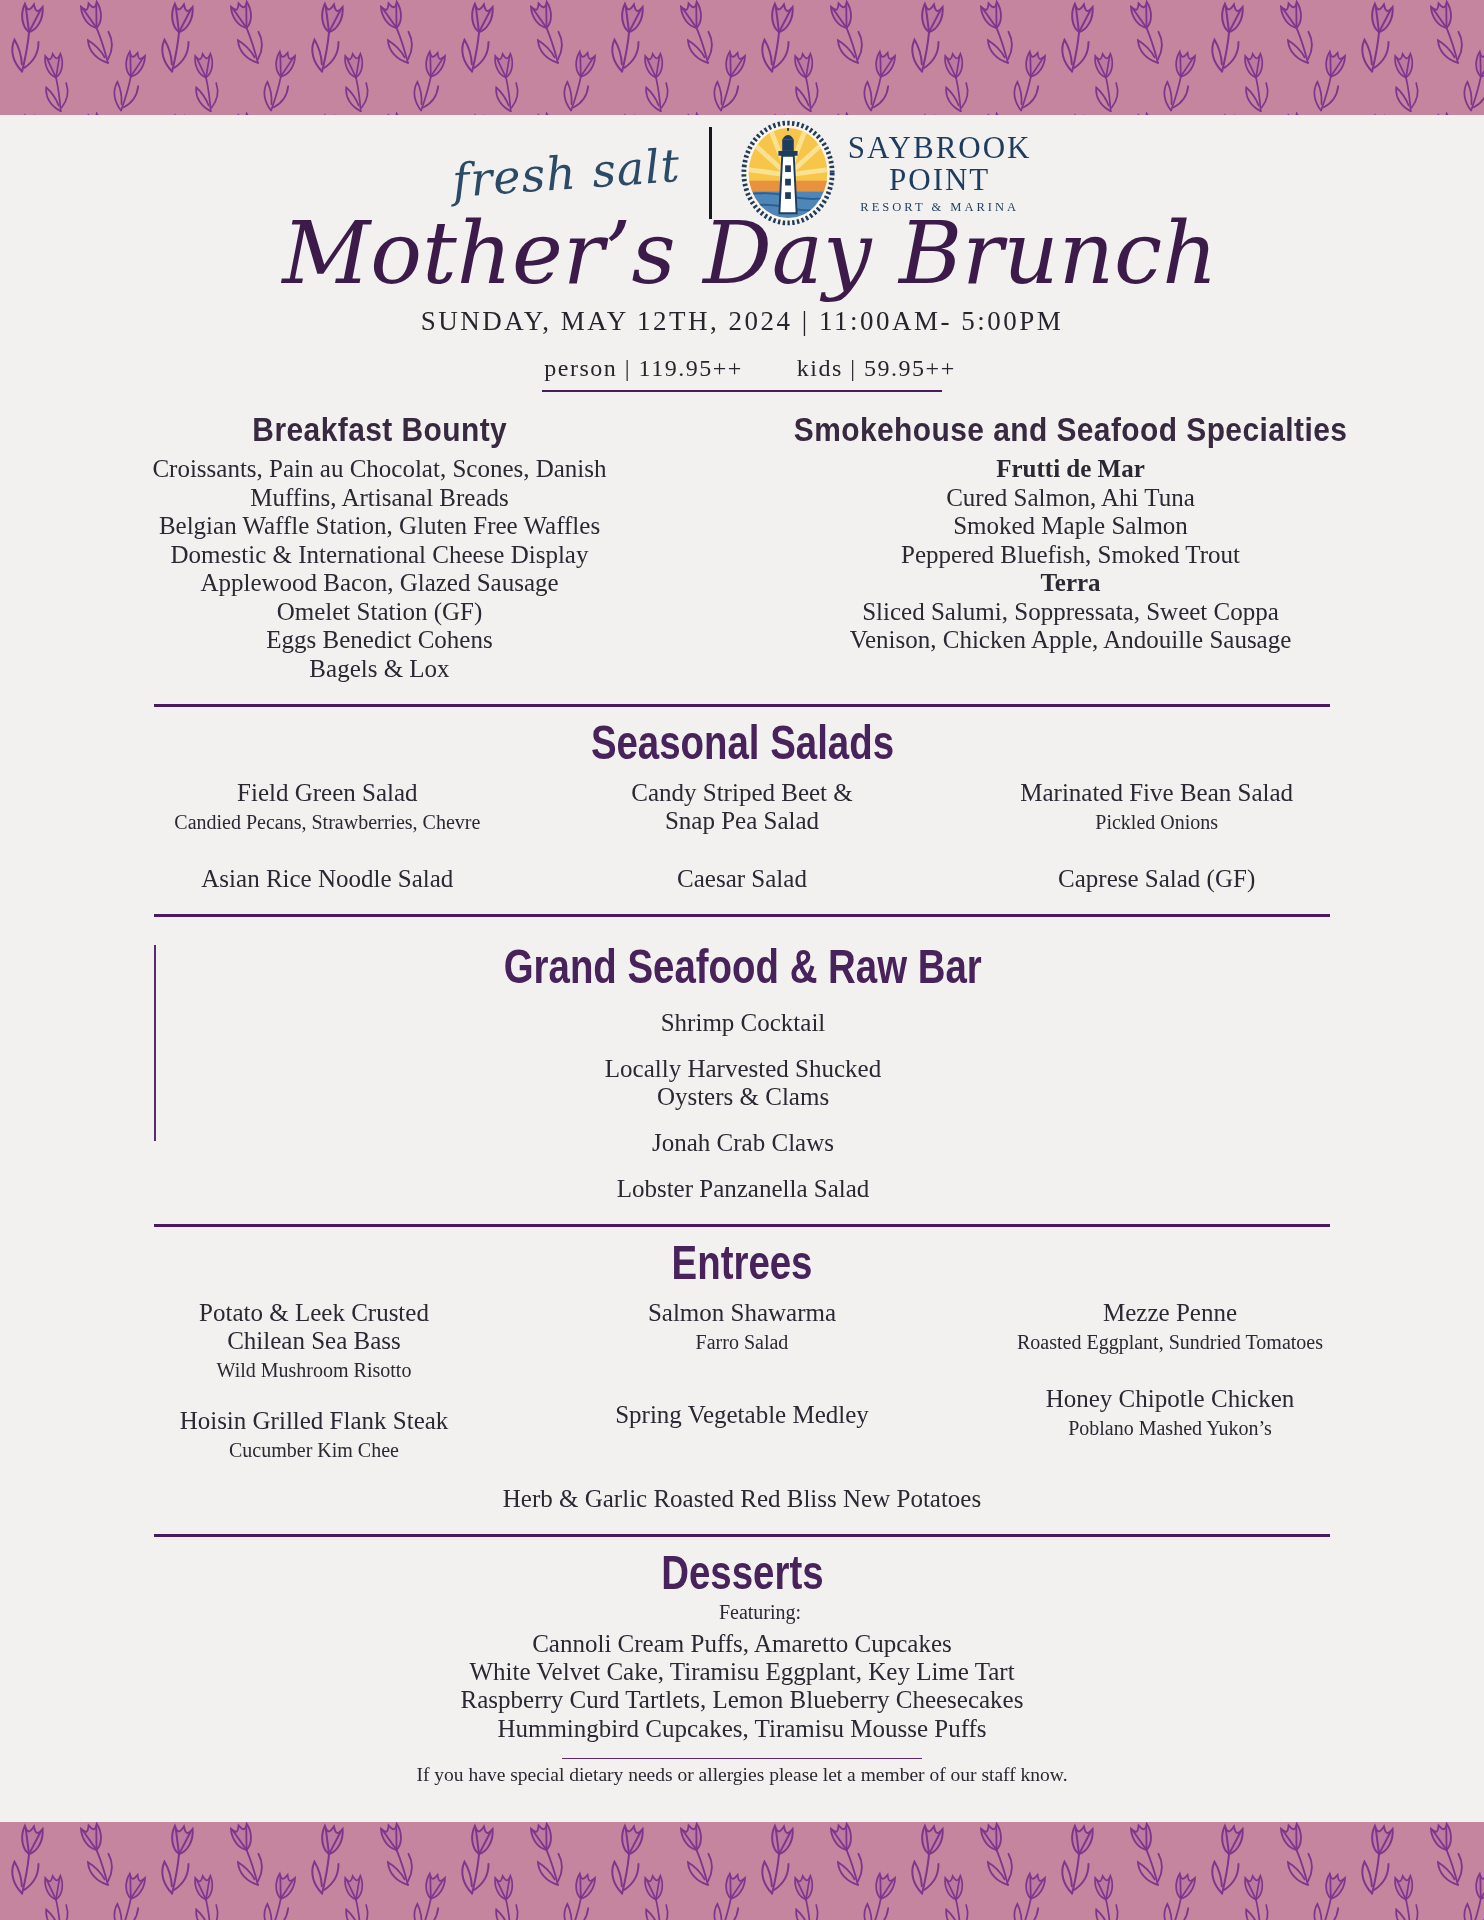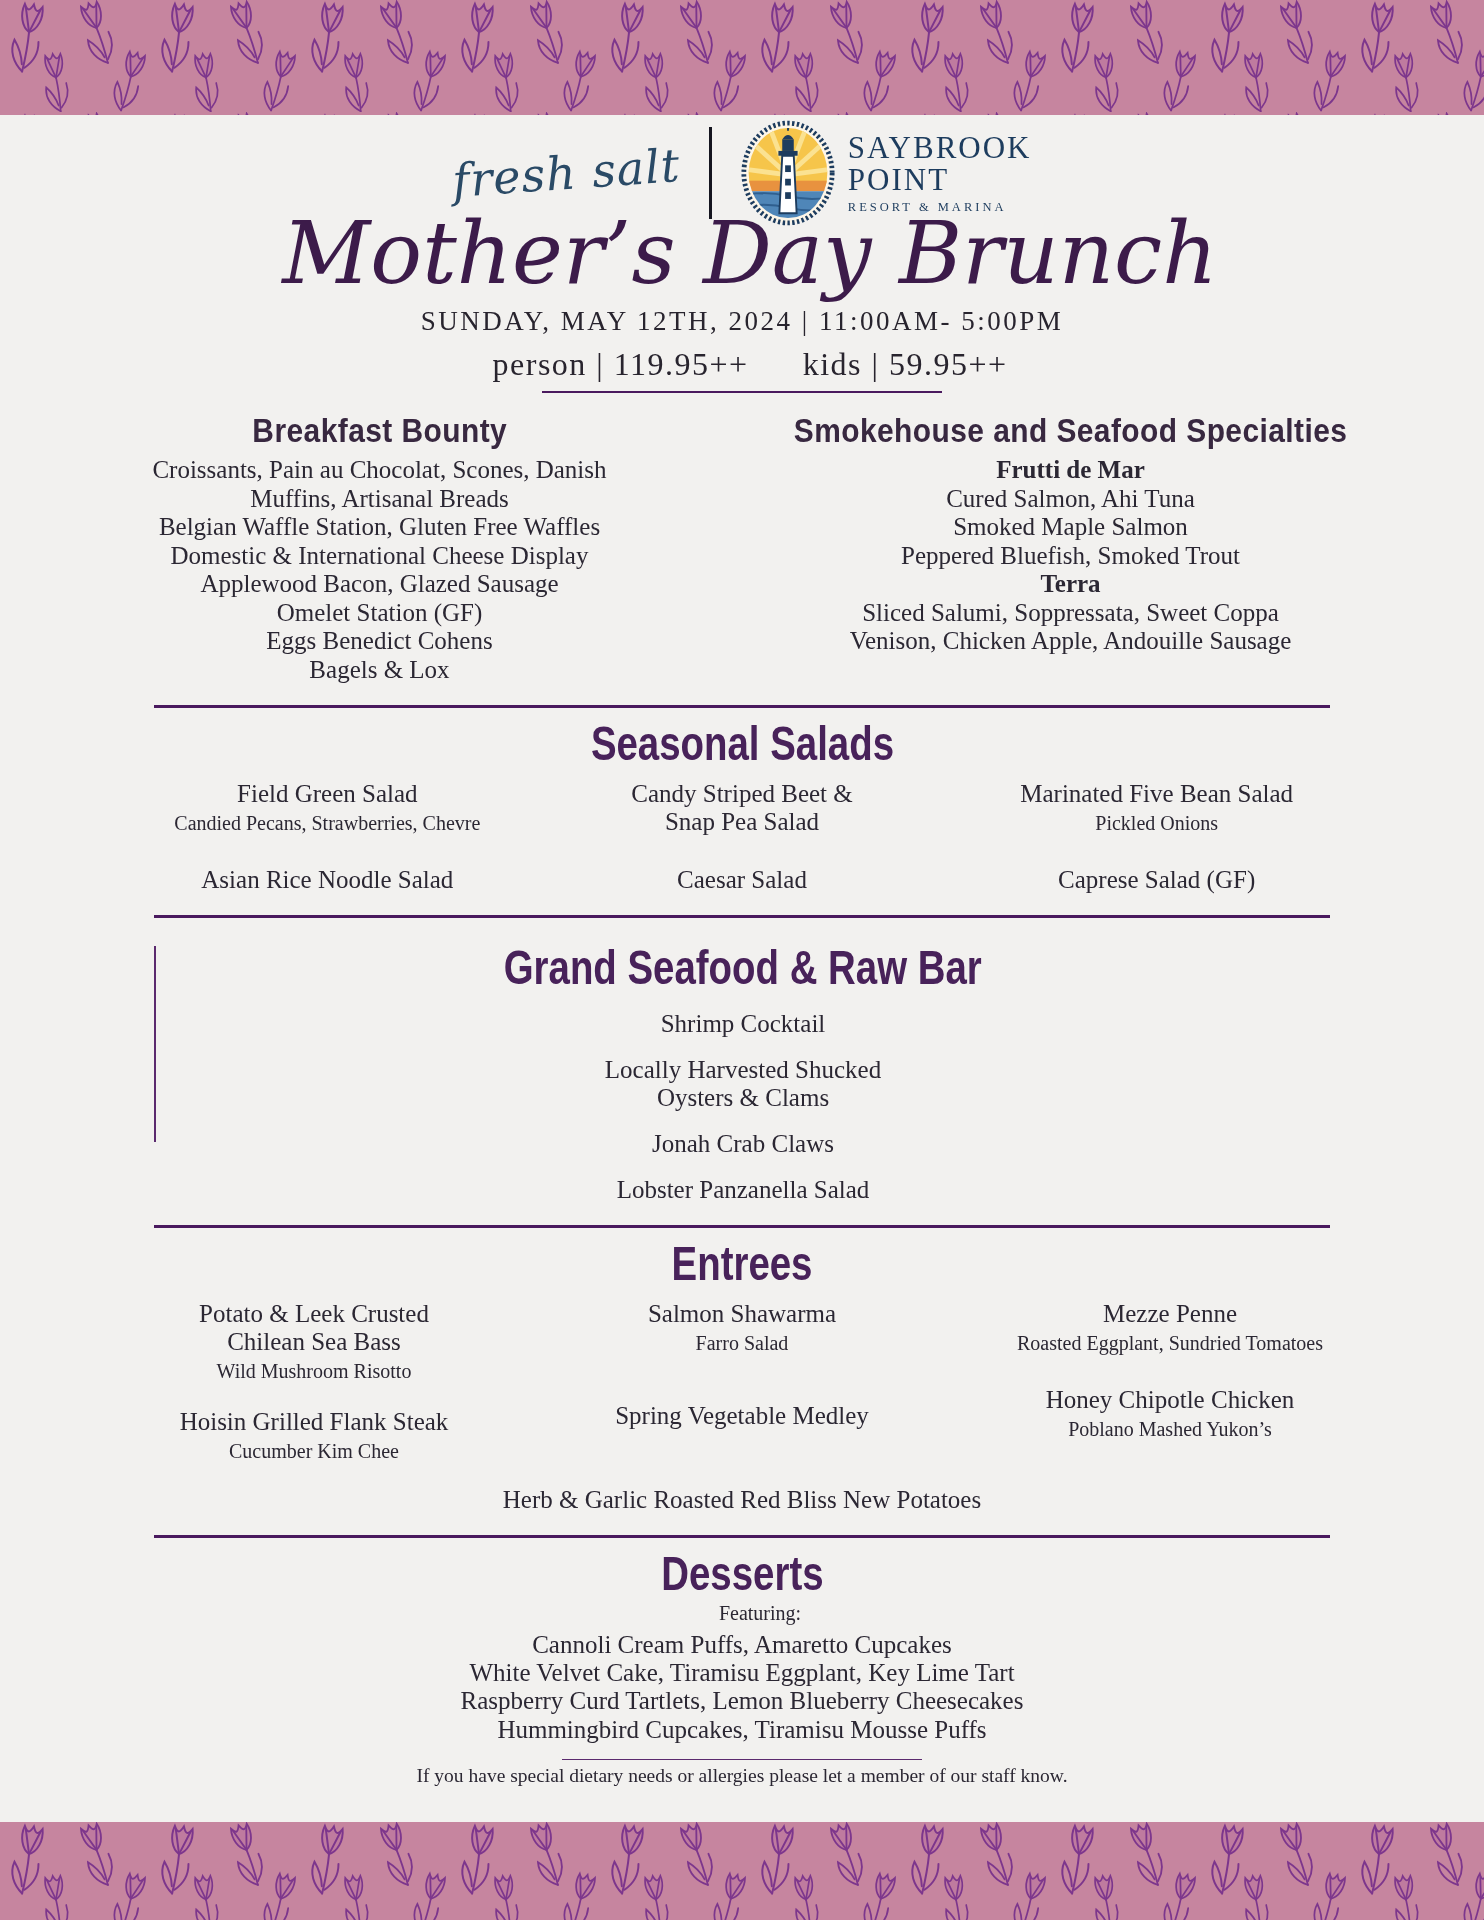--- a/index.html
+++ b/index.html
@@ -16,30 +16,30 @@
 
   
   .logo-row{display:flex;justify-content:center;align-items:center;gap:28px;margin-top:12px;height:92px;}
   .fresh-salt{
     font-family:"DejaVu Serif",serif;font-style:italic;
     font-size:46px;color:#2a4a66;letter-spacing:1px;
     transform:rotate(-4deg);
   }
   .logo-divider{width:3px;height:92px;background:#15151f;}
   .sp-logo{display:flex;align-items:center;gap:12px;}
-  .sp-text{text-align:left;color:#1d3c5e;line-height:1;}
+  .sp-text{text-align:center;color:#1d3c5e;line-height:1;}
   .sp-name{font-size:31px;letter-spacing:2px;line-height:1.03;}
   .sp-tagline{font-size:12.5px;letter-spacing:3px;margin-top:5px;}
 
   .title{
     font-family:"DejaVu Serif",serif;font-style:italic;font-weight:normal;
     font-size:86px;line-height:1.04;color:#3c1b4a;margin:-10px 0 0;padding-left:16px;
   }
   .date-line{font-size:27px;letter-spacing:2.5px;margin-top:8px;color:#28242e;}
-  .price-line{font-size:32px;letter-spacing:1.5px;margin-top:9px;display:flex;justify-content:center;gap:54px;color:#28242e;padding-left:16px;}
+  .price-line{font-size:24px;letter-spacing:1.5px;margin-top:18px;display:flex;justify-content:center;gap:54px;color:#28242e;padding-left:16px;}
   .price-rule{width:400px;border:none;border-top:2.5px solid #4a1a5e;margin:8px auto 0;}
 
   
   .col-header{
     display:inline-block;transform:scaleX(0.88);
     font-family:"Liberation Sans",sans-serif;font-weight:bold;
     font-size:34px;color:#382840;margin:0 0 6px;letter-spacing:0.5px;
   }
   .section-title{
     display:inline-block;transform:scaleX(0.80);

